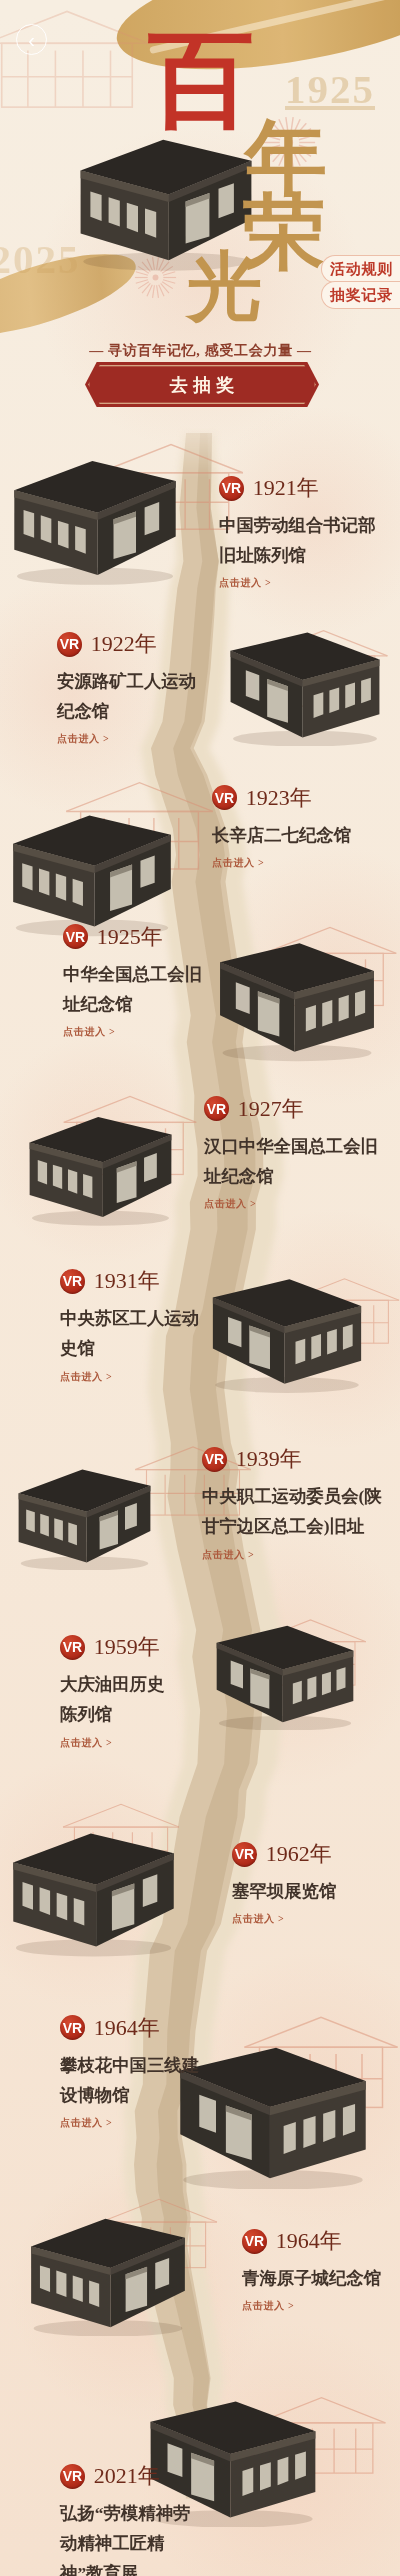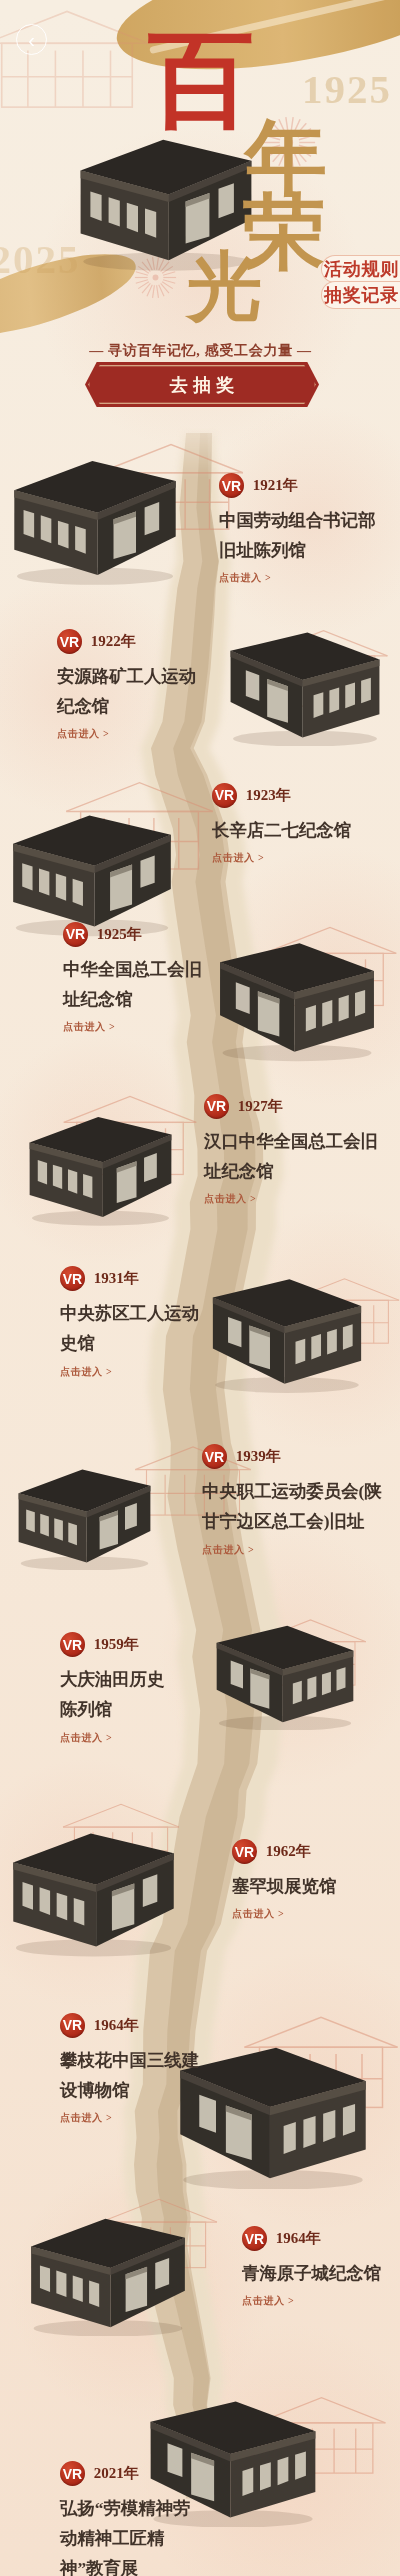--- a/index.html
+++ b/index.html
@@ -12,33 +12,33 @@
     background:linear-gradient(180deg,rgba(244,212,186,0) 0%,rgba(243,206,178,.18) 55%,rgba(241,198,170,.33) 100%);
     pointer-events:none;}
 
   
   #header{position:absolute;left:0;top:0;width:401px;height:441px;}
   .brush{position:absolute;background:linear-gradient(100deg,#cda25a 0%,#dcb470 45%,#c79a50 80%,#d8b169 100%);opacity:.95;}
   #brush-tr{right:-87px;top:-47px;width:374px;height:107px;border-radius:50% 60% 50% 60%;transform:rotate(-12deg);}
   #brush-tr:after{content:"";position:absolute;left:8%;top:55%;width:86%;height:6.7px;border-radius:4px;background:rgba(255,246,228,.5);transform:rotate(-1deg);}
   #brush-bl{left:-60px;top:266px;width:200px;height:57px;border-radius:60% 50% 60% 50%;transform:rotate(-16deg);opacity:.8;}
   .watermark{position:absolute;font-weight:bold;letter-spacing:2px;color:rgba(201,160,94,.38);font-size:41px;}
-  #wm1{left:302px;top:65px;}
+  #wm1{left:285px;top:65px;text-decoration:underline;}
   #wm2{left:-9.4px;top:235px;color:rgba(201,160,94,.3);}
   #back-btn{position:absolute;left:16px;top:24px;width:29px;height:29px;border:1.7px solid rgba(255,255,255,.92);border-radius:50%;
     display:flex;align-items:center;justify-content:center;color:#fff;font-size:20px;line-height:1;cursor:pointer;
     font-family:"Liberation Sans",sans-serif;}
   .title-char{position:absolute;font-weight:bold;line-height:1;}
   #tc0{left:148px;top:28px;font-size:106px;color:#c23327;}
   #tc1{left:245px;top:118px;font-size:82px;color:#c2954f;}
   #tc2{left:243px;top:192px;font-size:82px;color:#c2954f;}
   #tc3{left:187px;top:249px;font-size:75px;color:#c2954f;}
   .fw{position:absolute;opacity:.65;}
   .side-btn{position:absolute;right:0;width:80px;height:28px;background:#fcf4ea;border:1.3px solid #ecbfa9;border-right:none;
-    border-radius:14.7px 0 0 14.7px;color:#bd3a2a;font-size:18px;font-weight:bold;display:flex;align-items:center;justify-content:center;
+    border-radius:14.7px 0 0 14.7px;color:#bd3a2a;font-size:15px;font-weight:bold;display:flex;align-items:center;justify-content:center;
     letter-spacing:0.7px;cursor:pointer;box-sizing:border-box;}
   #btn-rules{top:255px;}
   #btn-records{top:281px;}
   #tagline{position:absolute;left:0;top:327px;width:100%;text-align:center;font-size:14px;font-weight:bold;color:#8c3d2b;letter-spacing:0.7px;margin-top:15px;}
   #cta{position:absolute;left:85px;top:362px;width:234px;height:45px;background:#9e2b23;
     clip-path:polygon(0% 50%,5% 0%,95% 0%,100% 50%,95% 100%,5% 100%);
     display:flex;align-items:center;justify-content:center;cursor:pointer;}
   #cta .cta-inner{position:absolute;inset:3.3px;clip-path:polygon(0% 50%,5% 0%,95% 0%,100% 50%,95% 100%,5% 100%);
     border:0;box-shadow:inset 0 0 0 1.3px #e9cfa5;}
   #cta .cta-label{position:relative;color:#fdf3e4;font-size:18px;font-weight:bold;letter-spacing:5.3px;text-indent:5.3px;}
@@ -46,21 +46,21 @@
 
   
   .entry{position:absolute;left:0;width:401px;}
   .entry .bld{position:absolute;}
   .entry .sketch{position:absolute;}
   .einfo{position:absolute;}
   .erow{display:flex;align-items:center;}
   .vr{width:25px;height:25px;border-radius:50%;background:radial-gradient(circle at 35% 30%,#d4492f,#a92515 75%);
     color:#fff;font-size:14px;font-weight:bold;display:flex;align-items:center;justify-content:center;
     font-family:"Liberation Sans",sans-serif;box-shadow:inset 0 -1.3px 2px rgba(0,0,0,.25);flex:0 0 auto;}
-  .eyear{margin-left:8.7px;font-size:15px;font-weight:bold;color:#6e2a1a;}
+  .eyear{margin-left:8.7px;font-size:22px;font-weight:normal;color:#6e2a1a;}
   .ename{margin-top:8px;font-size:17.4px;font-weight:bold;color:#41332a;line-height:1.72;}
   .elink{margin-top:5.3px;font-size:10px;font-weight:bold;color:#ad5a3d;cursor:pointer;letter-spacing:0.7px;}
 </style>
 </head>
 <body>
 
 <div id="page">
     <div class="blush" style="left: 80px; top: 2265px; width: 414px; height: 414px; background: radial-gradient(closest-side, rgba(238, 196, 175, 0.34), rgba(238, 196, 175, 0) 72%);"></div>
     <div class="blush" style="left: -40px; top: 2111px; width: 361px; height: 361px; background: radial-gradient(closest-side, rgba(238, 196, 175, 0.34), rgba(238, 196, 175, 0) 72%);"></div>
     <div class="blush" style="left: 120px; top: 1897px; width: 387px; height: 387px; background: radial-gradient(closest-side, rgba(238, 196, 175, 0.34), rgba(238, 196, 175, 0) 72%);"></div>

